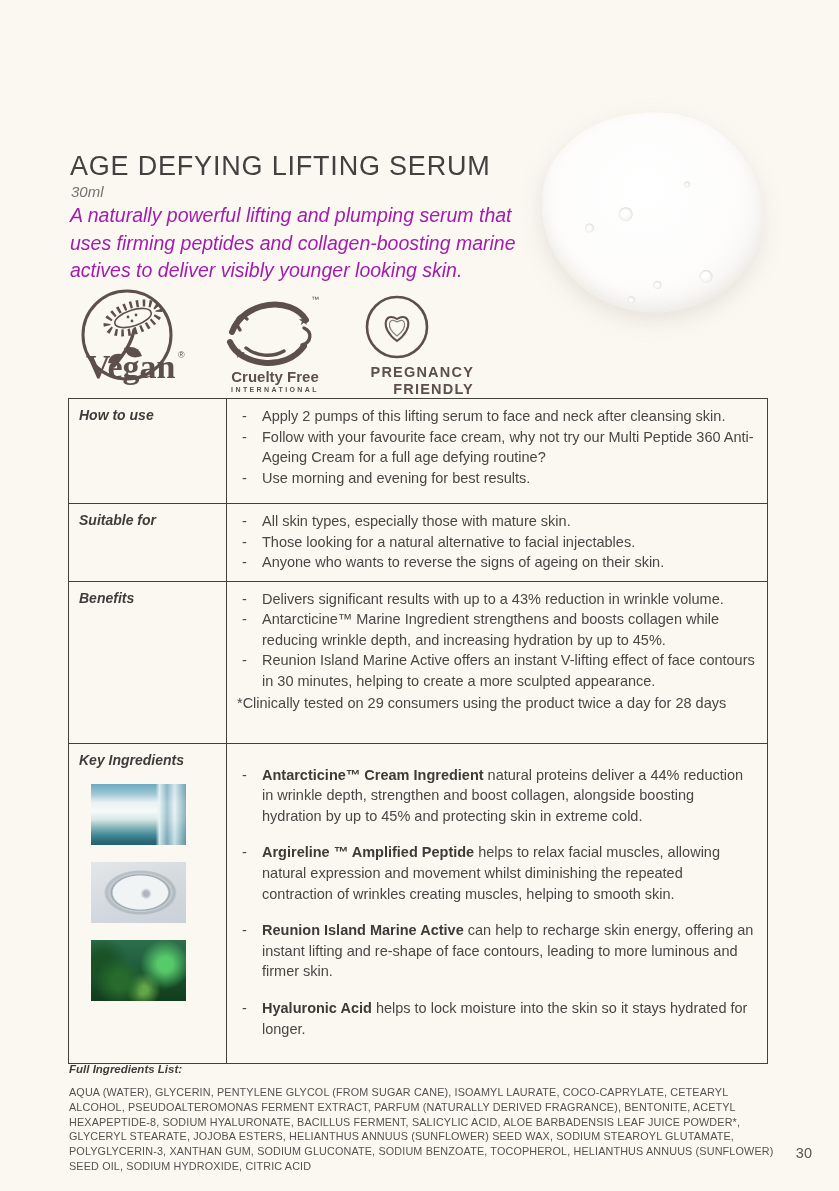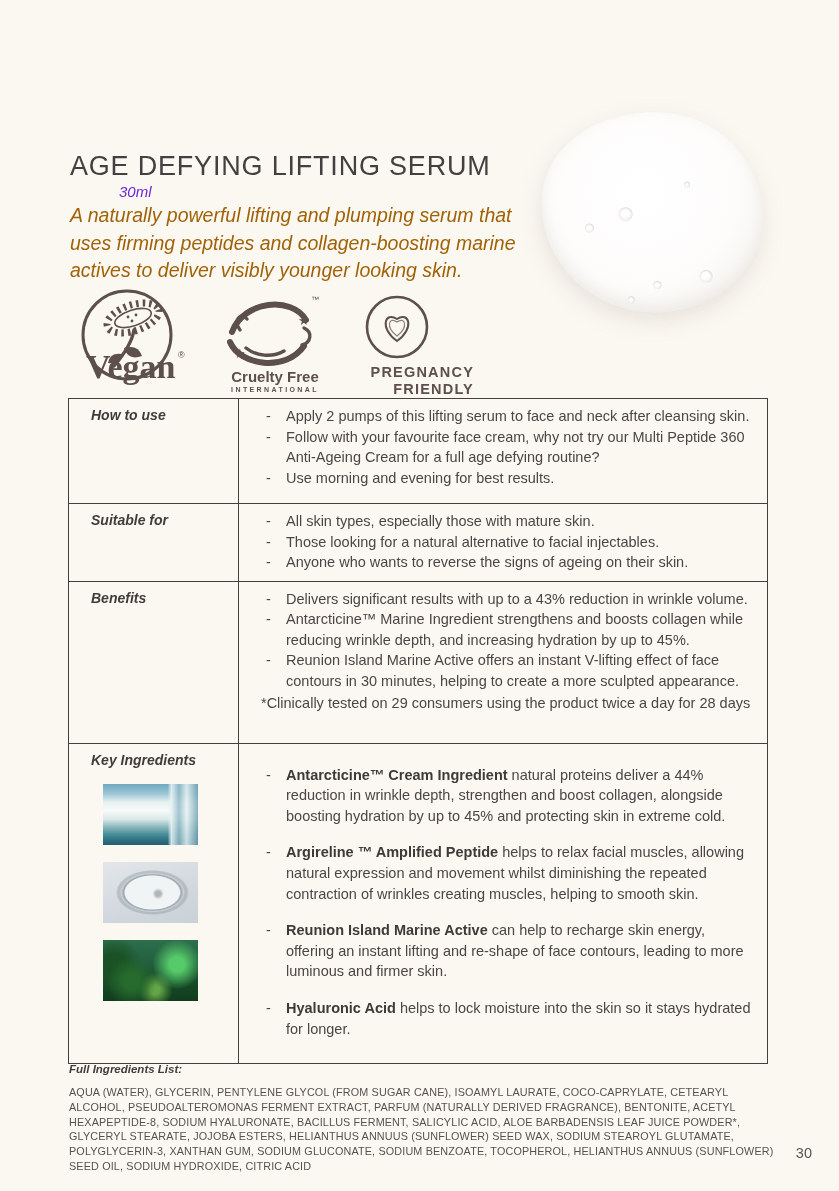--- a/index.html
+++ b/index.html
@@ -19,25 +19,25 @@
     clip-path:polygon(0 22%, 2% 8%, 30% 2%, 55% 6%, 83% 0, 96% 10%, 99% 30%, 95% 42%, 100% 55%, 97% 72%, 98% 88%, 70% 96%, 40% 100%, 12% 94%, 3% 98%, 0 80%);
   }
 
   
   .title {
     position:absolute; left:70px; top:151px; margin:0;
     font-size:27px; font-weight:normal; letter-spacing:.8px; color:#454040;
   }
   .volume {
     position:absolute; left:71px; top:183px;
-    font-style:italic; font-size:15px; color:#6d28d9;margin-left:48px;
+    font-style:italic; font-size:15px; color:#737373;
   }
   .description {
     position:absolute; left:70px; top:202px; width:462px; margin:0;
-    font-style:italic; font-size:19.5px; line-height:1.42; color:#a16207;
+    font-style:italic; font-size:19.5px; line-height:1.42; color:#a21caf;
   }
 
   
   .blob {
     position:absolute; left:541px; top:112px; width:222px; height:200px;
     background:radial-gradient(circle at 45% 40%, #ffffff 0%, #fdfcfb 55%, #f4f1ec 88%, #efece6 100%);
     border-radius:53% 47% 50% 50% / 46% 52% 48% 54%;
     transform:rotate(6deg);
     box-shadow:0 8px 22px rgba(160,150,135,.22), inset 0 -6px 14px rgba(190,182,170,.18);
   }
@@ -64,21 +64,21 @@
   .cf-line2 { font-size:7px; font-weight:bold; letter-spacing:2.4px; margin-top:1px; }
   .pf-text { font-size:14.5px; font-weight:bold; letter-spacing:1.2px; line-height:1.15; margin-top:4px; }
 
   
   .info-table {
     position:absolute; left:68px; top:398px; width:700px;
     border-collapse:collapse; table-layout:fixed;
   }
   .info-table td {
     border:1px solid #44403d; vertical-align:top;
-    padding:7px 10px 8px 22px; font-size:14.5px; line-height:1.42; color:#4b4645;
+    padding:7px 10px 8px 10px; font-size:14.5px; line-height:1.42; color:#4b4645;
   }
   .info-table td.label-cell { width:137px; font-style:italic; font-weight:bold; font-size:14px; color:#413c3b; }
   tr.r1 { height:105px; } tr.r2 { height:75px; } tr.r3 { height:162px; } tr.r4 { height:320px; }
 
   ul.bullets { list-style:none; margin:0; padding:0; }
   ul.bullets li { position:relative; padding-left:25px; }
   ul.bullets li::before { content:"-"; position:absolute; left:5px; }
   .footnote { margin:1px 0 0 0; }
 
   ul.ki-list { padding-top:14px; }

